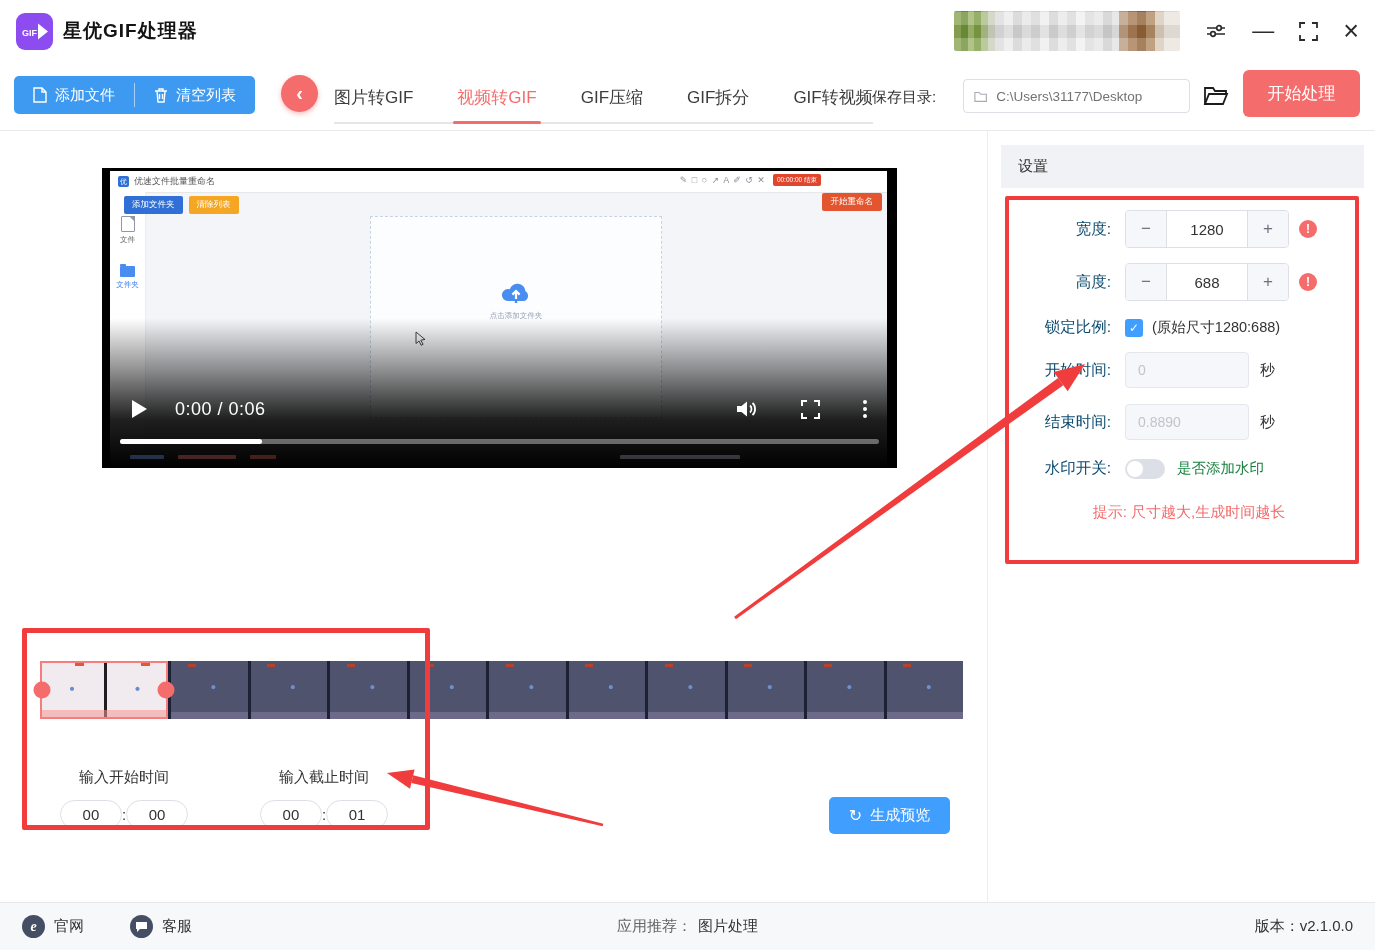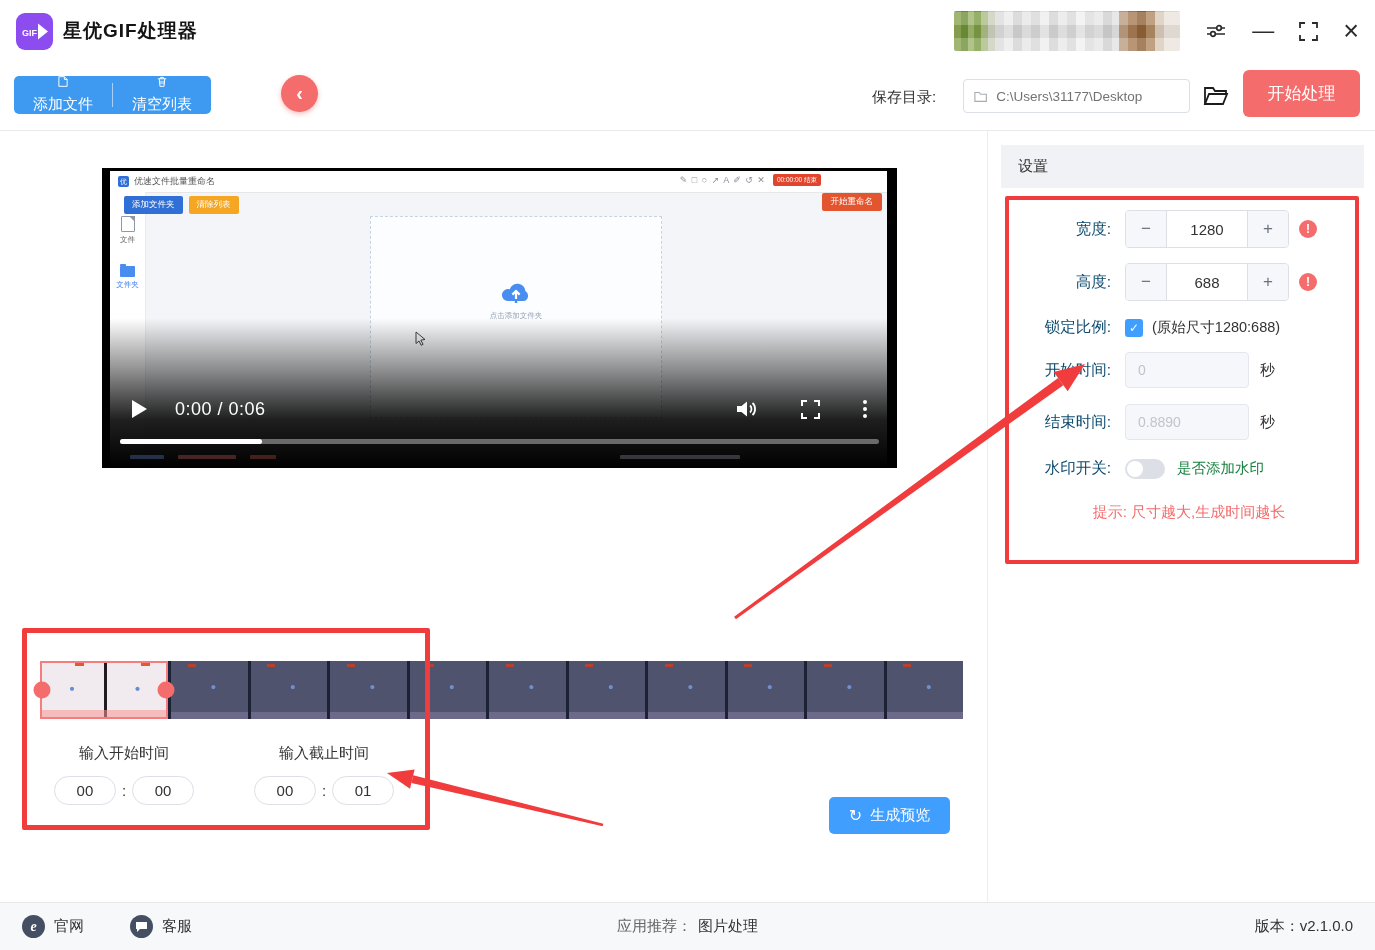--- a/index.html
+++ b/index.html
@@ -21,21 +21,21 @@
         #d8d8d8 34% 38%,#eeeeee 38% 42%,#d5d5d5 42% 46%,#e9e9e9 46% 50%,#dadada 50% 54%,
         #f0f0f0 54% 58%,#dddddd 58% 62%,#e6e6e6 62% 66%,#d0d0d0 66% 70%,#e2e2e2 70% 73%,
         #ba9b7f 73% 77%,#a67a52 77% 81%,#8f6238 81% 85%,#b08a63 85% 89%,
         #d9cab9 89% 93%,#eae4dc 93% 100%);
   }
   .win-btn{height:26px;display:flex;align-items:center;justify-content:center;color:#2b2b2b;cursor:pointer;}
   .win-glyph{font-size:22px;line-height:26px;}
   
   #toolbar{position:absolute;left:0;top:62px;width:1375px;height:69px;border-bottom:1px solid #e9e9e9;background:#fff;box-sizing:border-box;}
   .btn-group{position:absolute;left:14px;top:14px;height:38px;background:#3d9af0;border-radius:5px;display:flex;align-items:center;color:#fff;font-size:15px;cursor:pointer;}
-  .btn-half{display:flex;align-items:center;gap:8px;padding:0 19px;height:100%;flex-direction:column;}
+  .btn-half{display:flex;align-items:center;gap:8px;padding:0 19px;height:100%;}
   .btn-divider{width:1px;height:24px;background:rgba(255,255,255,.55);}
   .back-circle{position:absolute;left:281px;top:13px;width:37px;height:37px;border-radius:50%;background:#f56c6c;color:#fff;display:flex;align-items:center;justify-content:center;font-size:20px;font-weight:bold;cursor:pointer;box-shadow:0 2px 5px rgba(245,108,108,.45);}
   .tabs{position:absolute;left:334px;top:24px;display:flex;gap:44px;border-bottom:2px solid #e6e6e6;padding-bottom:13px;}
   .tab{font-size:17px;color:#3c3c3c;position:relative;cursor:pointer;white-space:nowrap;}
   .tab.active{color:#f56c6c;}
   .tab.active::after{content:'';position:absolute;left:-4px;right:-4px;bottom:-15px;height:3px;background:#f56c6c;border-radius:2px;}
   .save-label{position:absolute;left:872px;top:26px;font-size:15px;color:#333;}
   .save-input{position:absolute;left:963px;top:17px;width:227px;height:34px;border:1px solid #dcdfe6;border-radius:4px;background:#fff;display:flex;align-items:center;gap:7px;padding:0 10px;box-sizing:border-box;}
   .save-input input{border:none;outline:none;font-size:13.5px;color:#737373;width:100%;background:transparent;font-family:Liberation Sans, sans-serif;}
   .folder-open-btn{position:absolute;left:1201px;top:20px;width:30px;height:28px;display:flex;align-items:center;justify-content:center;cursor:pointer;}
@@ -89,23 +89,23 @@
   .frame.sel{flex:0 0 64px;background:#f2f4f8;
     background-image:radial-gradient(circle at 50% 48%, #5b8fd6 0 1.5px, transparent 2.5px);}
   .frame.sel + .frame.sel{border-left:3px solid #15151d;}
   .frame.sel::before{content:'';position:absolute;top:2px;left:55%;width:9px;height:3px;background:#e2552e;}
   .selection{position:absolute;left:40px;top:530px;width:128px;height:58px;border:2px solid #f57d7d;box-sizing:border-box;background:rgba(245,108,108,.07);z-index:5;}
   .selection::after{content:'';position:absolute;left:0;right:0;bottom:0;height:7px;background:rgba(247,150,150,.55);}
   .handle{position:absolute;width:17px;height:17px;border-radius:50%;background:#f56c6c;top:50%;cursor:ew-resize;}
   .handle.left{left:0;transform:translate(-50%,-50%);}
   .handle.right{left:100%;transform:translate(-50%,-50%);}
   
-  .trim-group{position:absolute;text-align:center;}
+  .trim-group{position:absolute;text-align:center;margin-top:24px;}
   .trim-label{font-size:15px;color:#333;}
-  .trim-row{margin-top:13px;display:flex;align-items:center;justify-content:center;gap:6px;}
+  .trim-row{margin-top:13px;display:flex;align-items:center;justify-content:center;}
   .trim-input{width:62px;height:29px;border:1px solid #dcdfe6;border-radius:15px;text-align:center;font-size:15px;color:#333;outline:none;background:#fff;font-family:inherit;box-sizing:border-box;}
   .trim-colon{font-size:15px;color:#333;}
   .preview-btn{position:absolute;left:829px;top:666px;width:121px;height:37px;background:#409eff;border:none;border-radius:5px;color:#fff;font-size:15px;display:flex;align-items:center;justify-content:center;gap:8px;cursor:pointer;font-family:inherit;}
   .refresh-glyph{font-size:16px;line-height:1;}
   
   .sp-header{position:absolute;left:13px;top:14px;width:363px;height:43px;background:#f0f2f5;display:flex;align-items:center;padding-left:17px;font-size:15px;color:#333;box-sizing:border-box;}
   .srow{position:absolute;left:0;display:flex;align-items:center;}
   .slabel{width:123px;text-align:right;font-size:15.5px;color:#0c4a6e;margin-right:14px;flex:0 0 auto;}
   .stepper{display:flex;height:36px;border:1px solid #dcdfe6;border-radius:4px;overflow:hidden;background:#fff;}
   .step-btn{width:40px;background:#f5f7fa;color:#6b7280;font-size:17px;display:flex;align-items:center;justify-content:center;cursor:pointer;}
@@ -182,20 +182,27 @@
         <path d="M1 4h12M5 4V2h4v2M3 4l1 11h6l1-11M5.5 7v5M8.5 7v5"></path>
       </svg>
       <span>清空列表</span>
     </div>
   </div>
 
   <div class="back-circle">
     <span>‹</span>
   </div>
 
+  <div class="tabs">
+    <div class="tab">图片转GIF</div>
+    <div class="tab active">视频转GIF</div>
+    <div class="tab">GIF压缩</div>
+    <div class="tab">GIF拆分</div>
+    <div class="tab">GIF转视频</div>
+  </div>
 
   <div class="save-label">保存目录:</div>
   <div class="save-input">
     <svg width="15" height="13" viewBox="0 0 15 13" fill="none" stroke="#a8adb5" stroke-width="1.3">
       <path d="M1 2h5l1.5 2H14v8H1z"></path>
     </svg>
     <input readonly="" value="C:\Users\31177\Desktop" style="">
   </div>
   <div class="folder-open-btn">
     <svg width="26" height="22" viewBox="0 0 26 22" fill="none" stroke="#1c1c1c" stroke-width="1.8">

